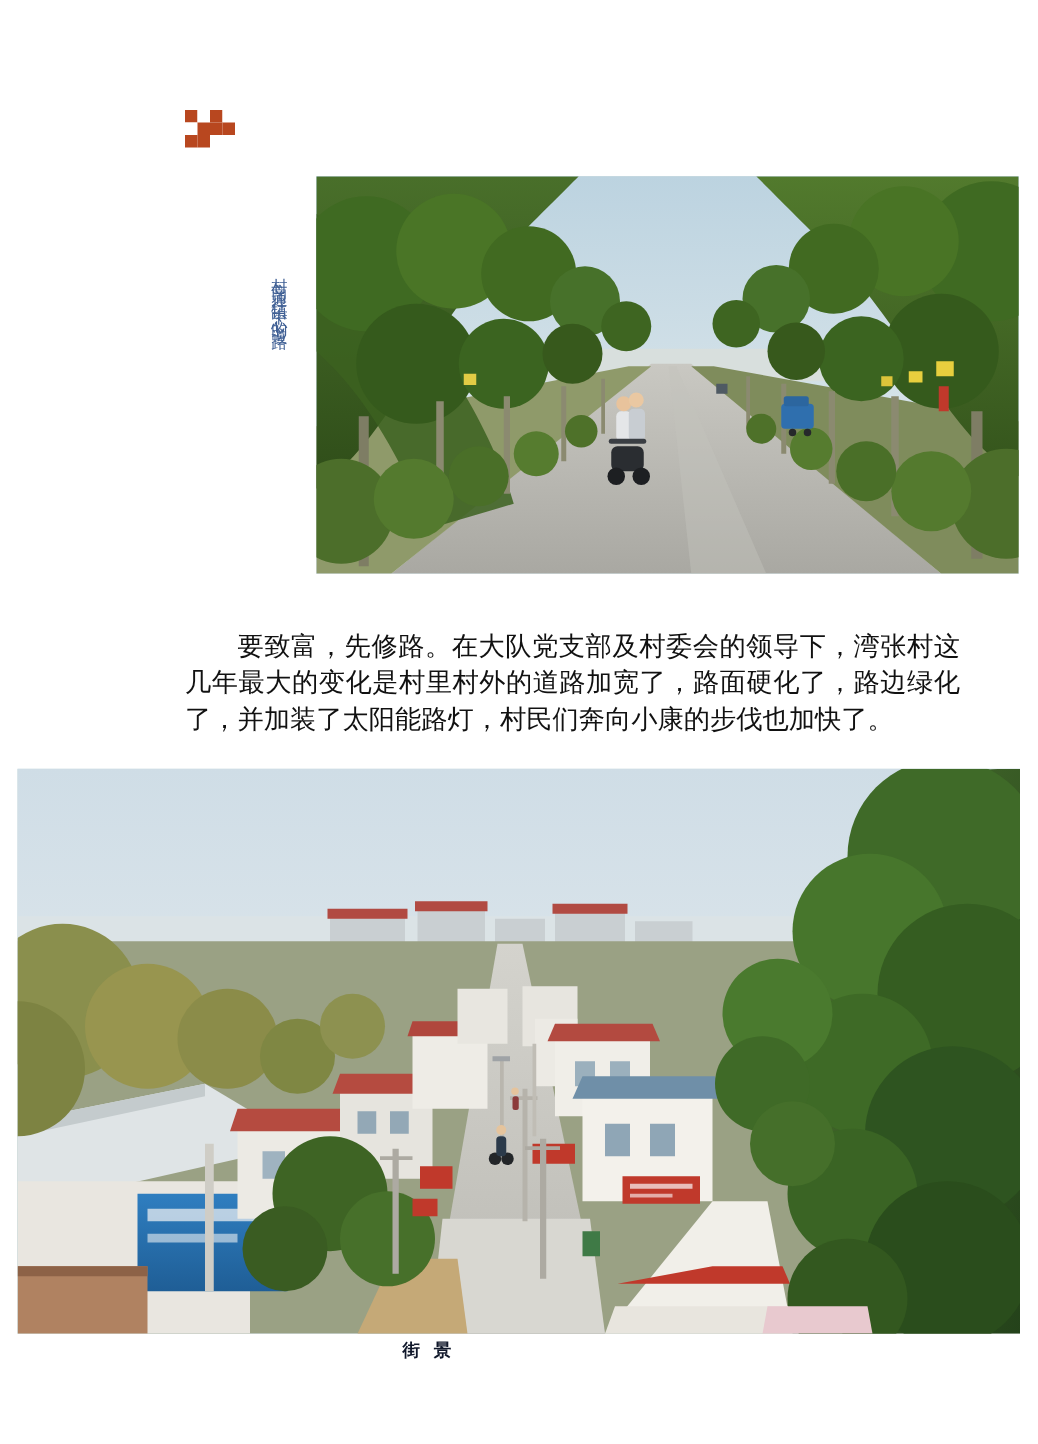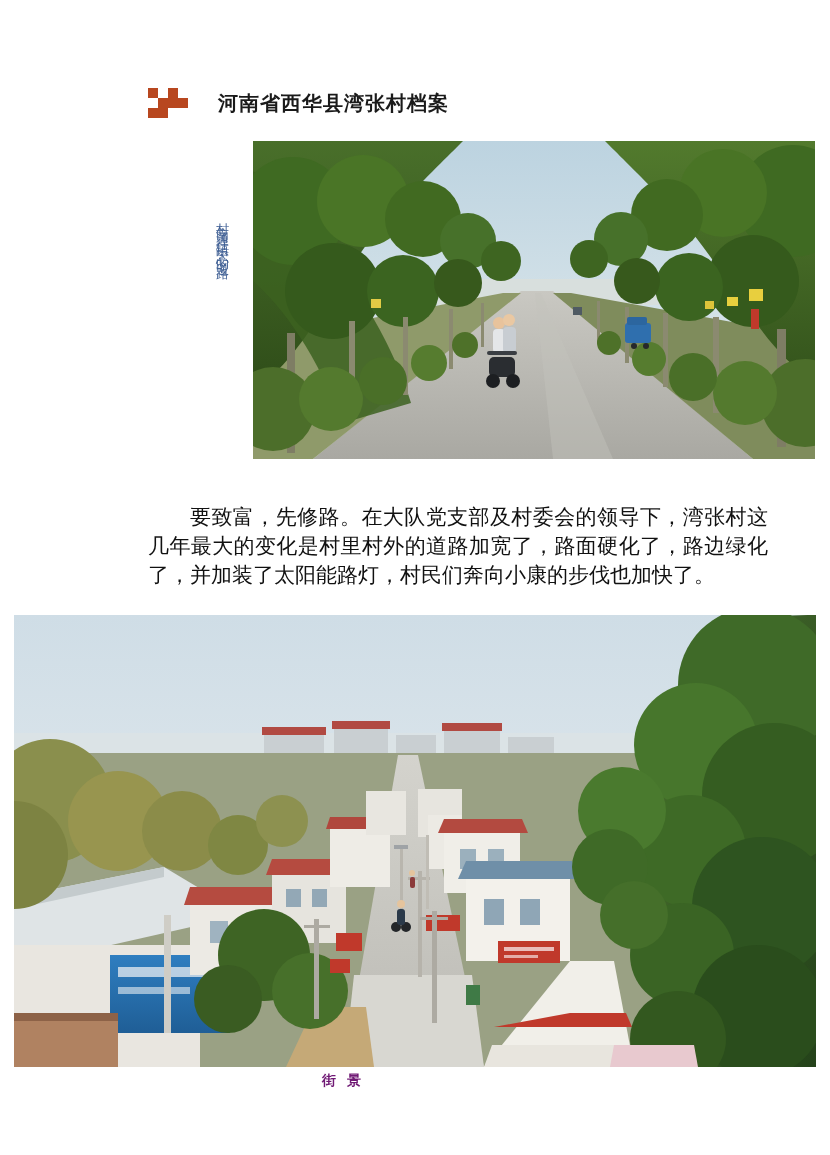--- a/index.html
+++ b/index.html
@@ -92,21 +92,21 @@
     background: #b9cfd8;
   }
   .caption-bottom {
     position: absolute;
     left: 0;
     top: 1072px;
     width: 686px;
     text-align: center;
     font-size: 14px;
     letter-spacing: 3px;
-    color: #701a75;
+    color: #0f172a;
     font-weight: bold;
     font-family: "DejaVu Sans", "Liberation Sans", sans-serif;
   }
 
   svg { display: block; }
 </style>
 </head>
 <body>
 
 <div class="header">
@@ -117,21 +117,20 @@
       <i style="background:#ffffff"></i>
     <i style="background:#ffffff"></i>
       <i style="background:#b8471f"></i>
       <i style="background:#b8471f"></i>
       <i style="background:#b8471f"></i>
     <i style="background:#b8471f"></i>
       <i style="background:#b8471f"></i>
       <i style="background:#ffffff"></i>
       <i style="background:#ffffff"></i>
   </span>
-  <span class="page-title">河南省西华县湾张村档案</span>
 </div>
 
 <div class="caption-vertical">村南通往镇中心的道路</div>
 
 <div class="photo-top">
   <svg viewBox="0 0 562 318" width="562" height="318" preserveAspectRatio="none">
     <defs>
       <linearGradient id="skyTop" x1="0" y1="0" x2="0" y2="1">
         <stop offset="0%" stop-color="#bcd3e0"></stop>
         <stop offset="60%" stop-color="#d6e3e9"></stop>

